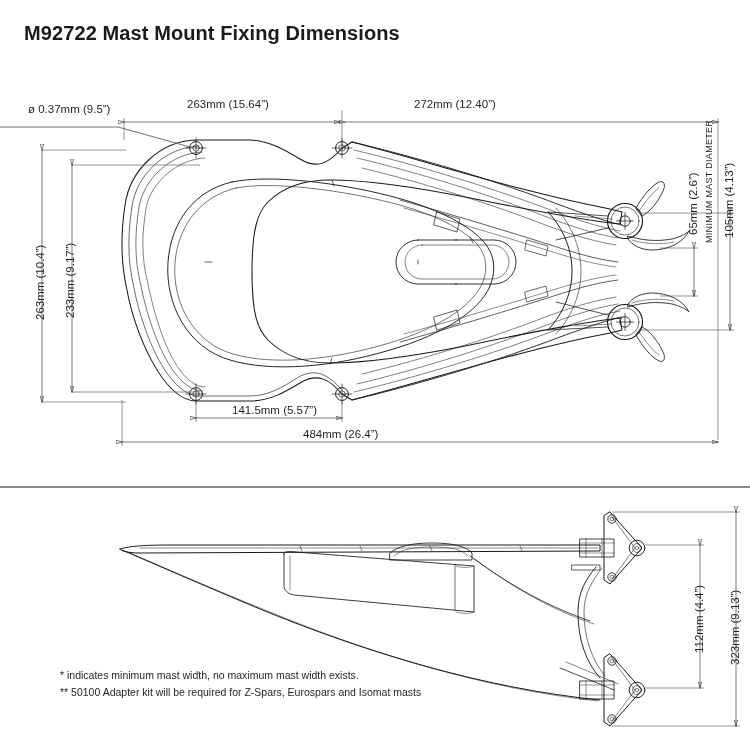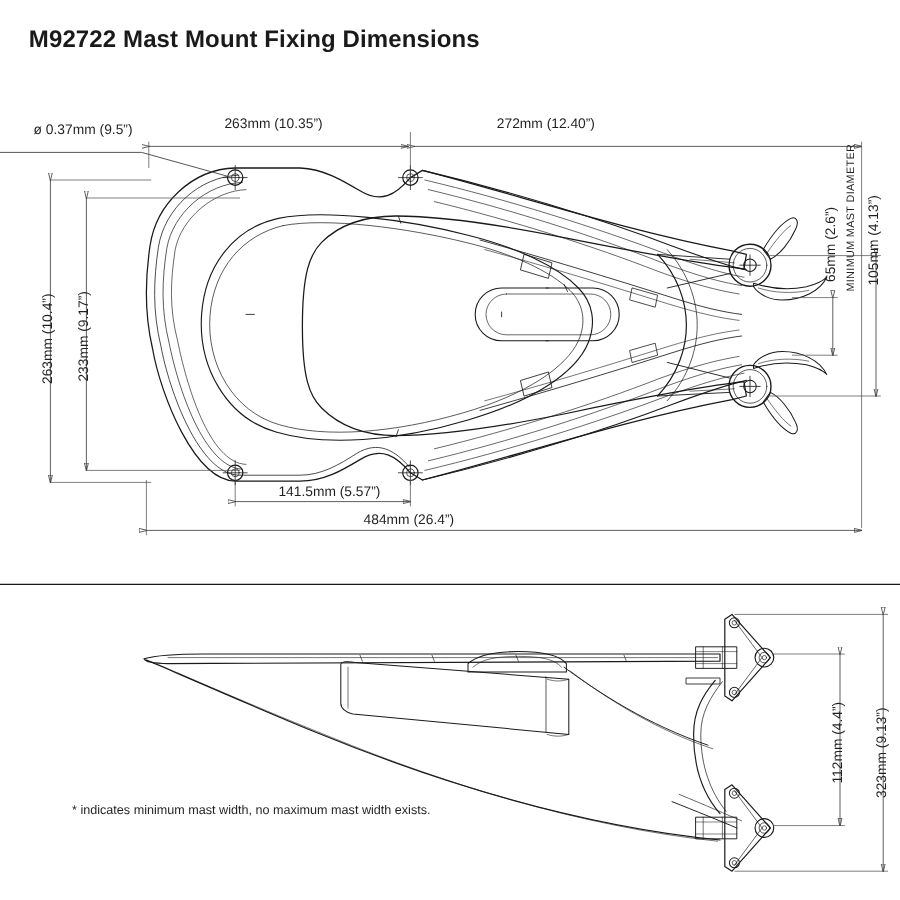--- a/index.html
+++ b/index.html
@@ -338,21 +338,21 @@
       <line x1="645" y1="688" x2="704" y2="688" stroke-width="0.6"></line>
 
       <line x1="736" y1="512" x2="736" y2="726" marker-start="url(#arrowStart)" marker-end="url(#arrowEnd)"></line>
       <line x1="612" y1="512" x2="740" y2="512" stroke-width="0.6"></line>
       <line x1="612" y1="726" x2="740" y2="726" stroke-width="0.6"></line>
     </g>
   </svg>
 
   <div class="dim-label" style="left:4px; top:103px;margin-left:24px;">ø 0.37mm (9.5”)</div>
 
-  <div class="dim-label" style="left:187px; top:98px;">263mm (10.35”)</div>
+  <div class="dim-label" style="left:187px; top:98px;">263mm (15.64”)</div>
 
   <div class="dim-label" style="left:414px; top:98px;">272mm (12.40”)</div>
 
   <div class="dim-label vert" style="left:34px; top:320px;">263mm (10.4”)</div>
 
   <div class="dim-label vert" style="left:64px; top:318px;">233mm (9.17”)</div>
 
   <div class="dim-label" style="left:220px; top:404px;margin-left:12px;">141.5mm (5.57”)</div>
 
   <div class="dim-label" style="left:303px; top:428px;">484mm (26.4”)</div>
@@ -362,14 +362,15 @@
   <div class="dim-label vert caps-note" style="left:704px; top:243px;">MINIMUM MAST DIAMETER</div>
 
   <div class="dim-label vert" style="left:723px; top:238px;">105mm (4.13”)</div>
 
   <div class="dim-label vert" style="left:693px; top:653px;">112mm (4.4”)</div>
 
   <div class="dim-label vert" style="left:729px; top:665px;">323mm (9.13”)</div>
 
   <div class="note-line" style="left:60px; top:669px;">* indicates minimum mast width, no maximum mast width exists.</div>
 
+  <div class="note-line" style="left:60px; top:686px;">** 50100 Adapter kit will be required for Z-Spars, Eurospars and Isomat masts</div>
 
 </div>
 
 </body></html>

